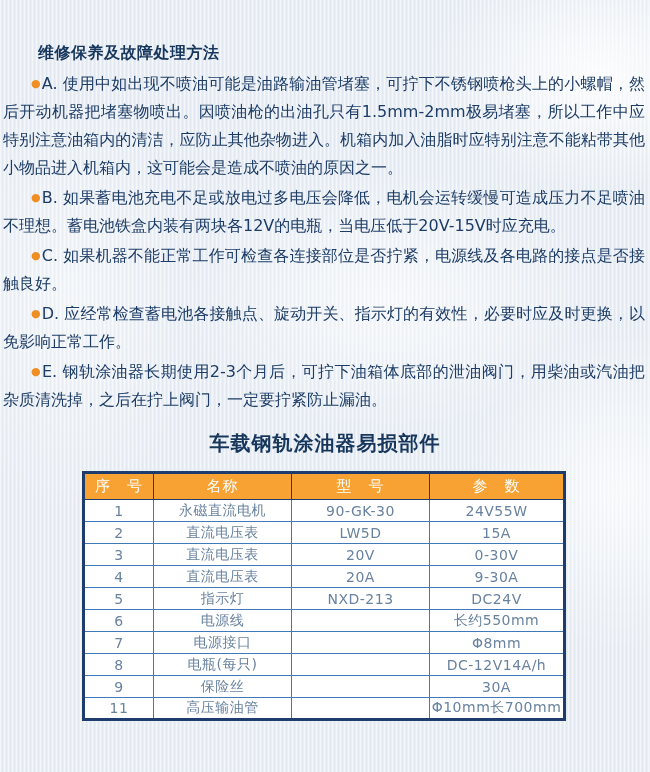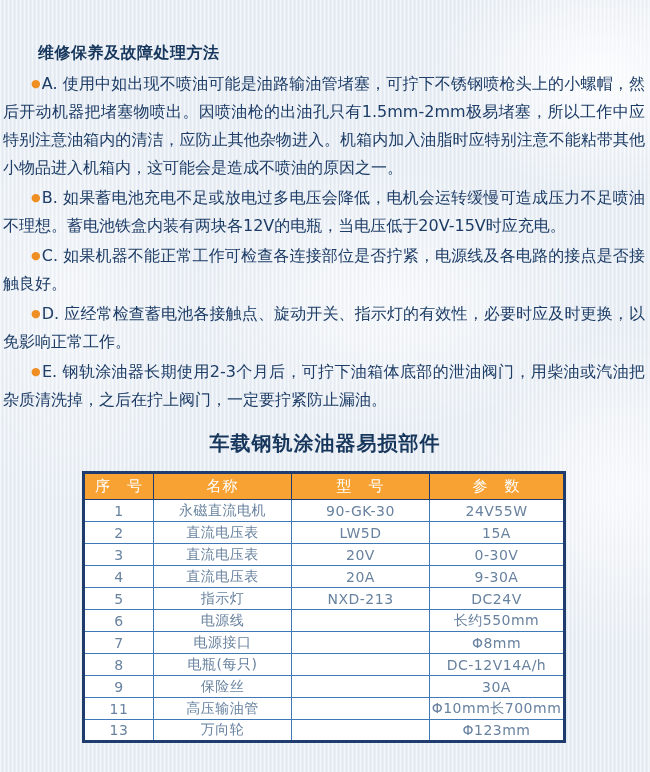--- a/index.html
+++ b/index.html
@@ -153,22 +153,16 @@
         <td>保险丝</td>
         <td></td>
         <td>30A</td>
       </tr>
       <tr>
         <td>11</td>
         <td>高压输油管</td>
         <td></td>
         <td>Φ10mm长700mm</td>
       </tr>
-      <tr>
-        <td>13</td>
-        <td>万向轮</td>
-        <td></td>
-        <td>Φ123mm</td>
-      </tr>
     </tbody>
   </table>
 
 </div>
 
 </body></html>

